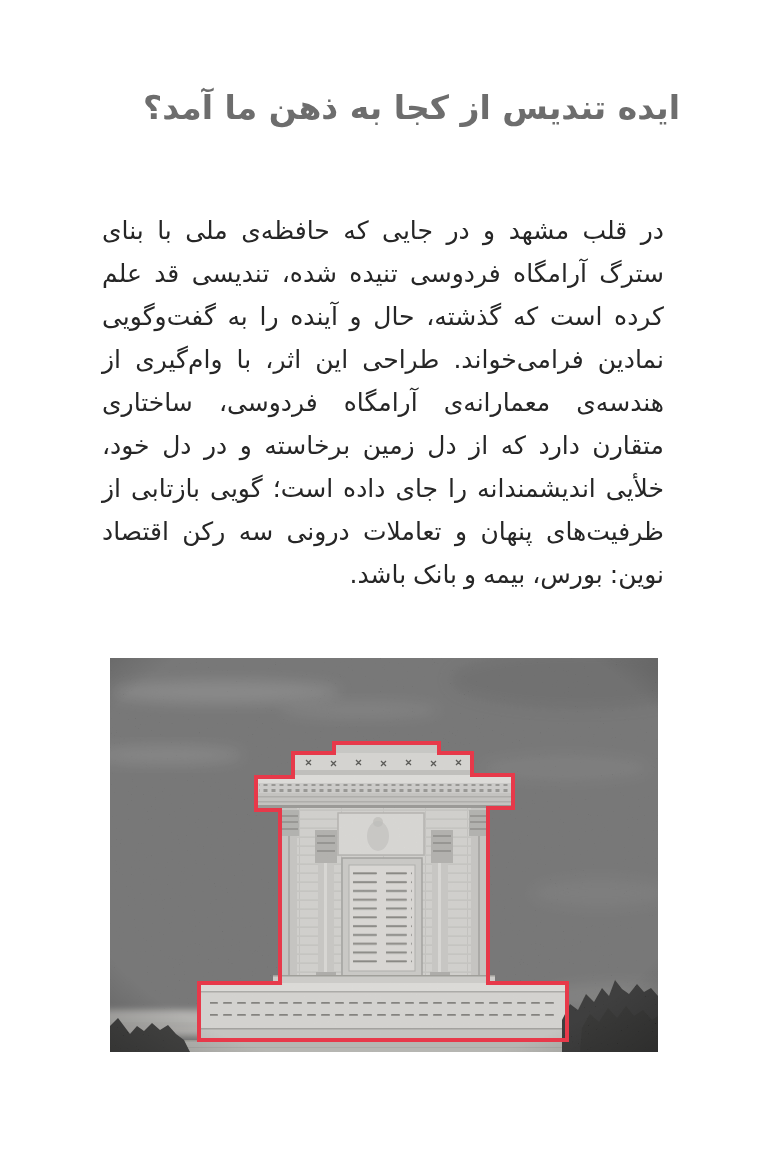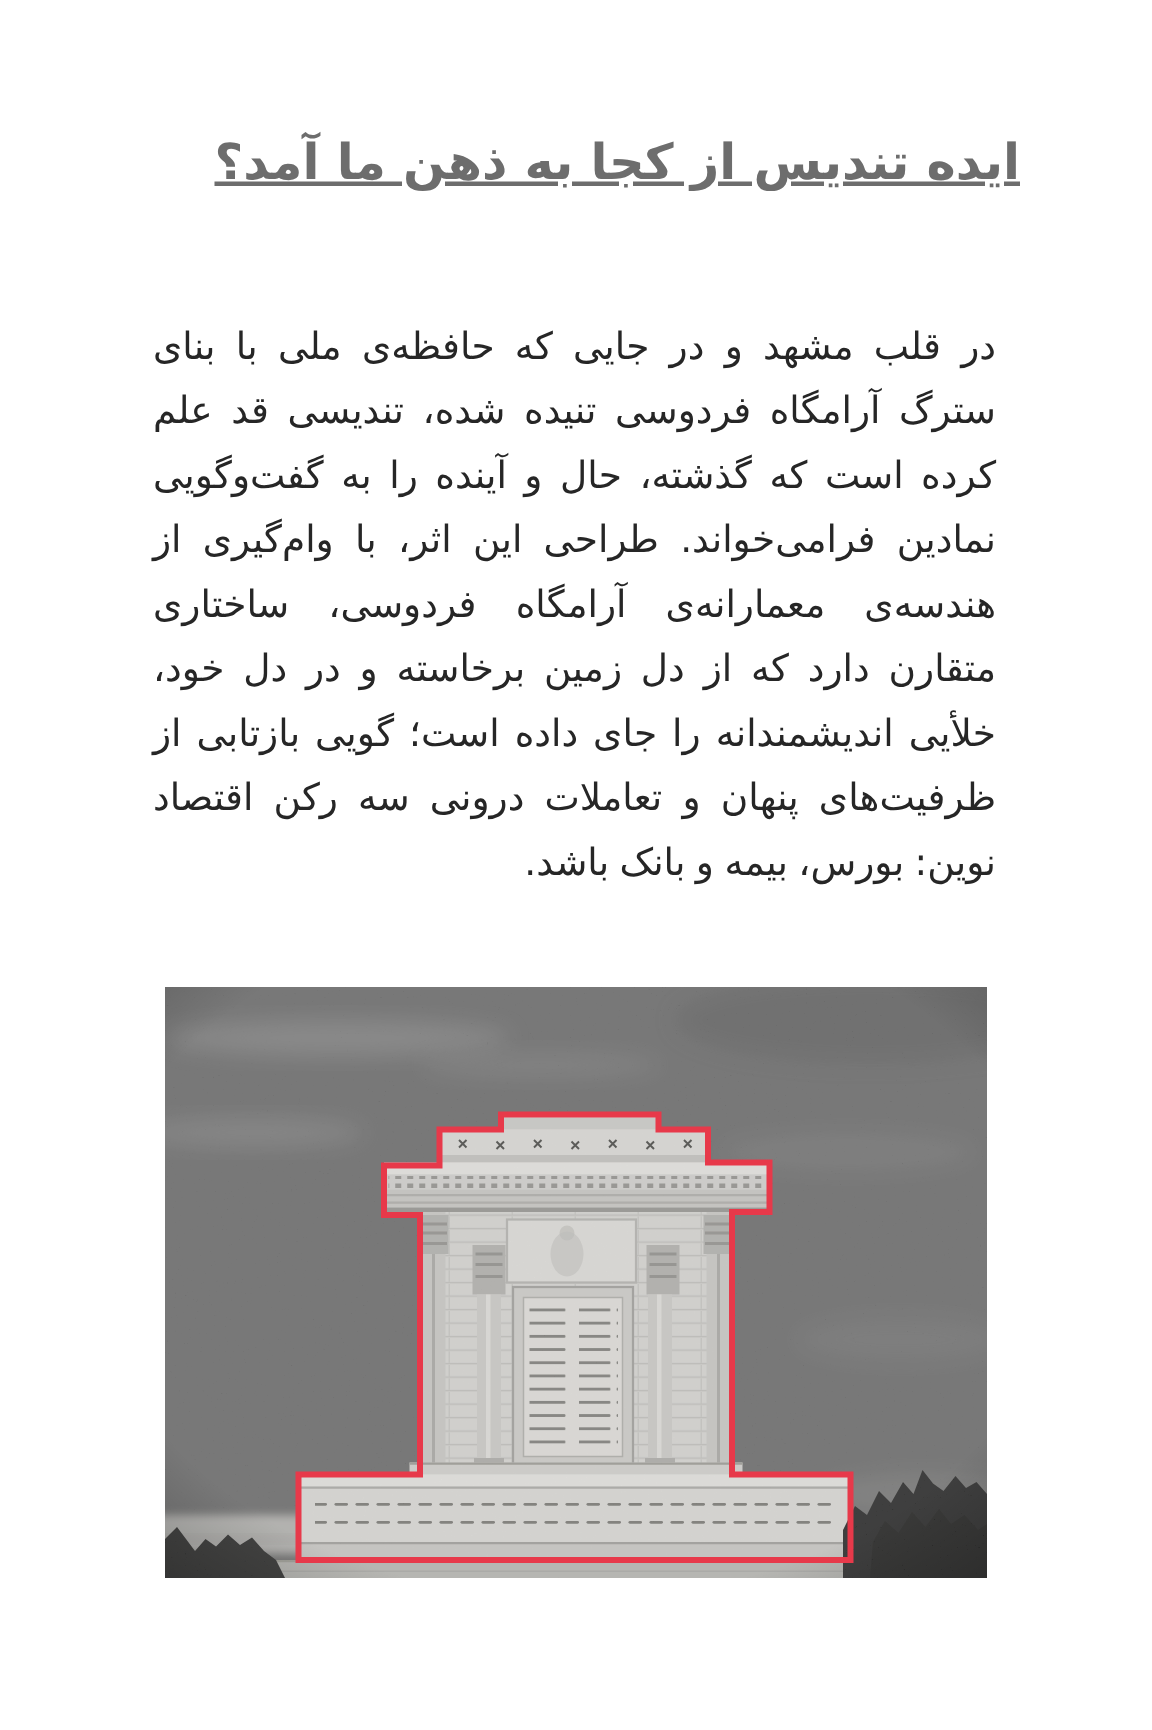--- a/index.html
+++ b/index.html
@@ -13,21 +13,20 @@
   .page-title {
     position: absolute;
     top: 88px; left: 88px; right: 88px;
     direction: rtl;
     text-align: right;
     font-size: 33px;
     font-weight: bold;
     color: #6d6d6d;
     margin: 0;
     letter-spacing: -0.5px;
-    text-decoration: underline;
   }
   .body-paragraph {
     position: absolute;
     top: 193px; left: 86px; right: 88px;
     direction: rtl;
     text-align: justify;
     font-size: 25px;
     line-height: 43px;
     color: #262626;
     margin: 16px;

